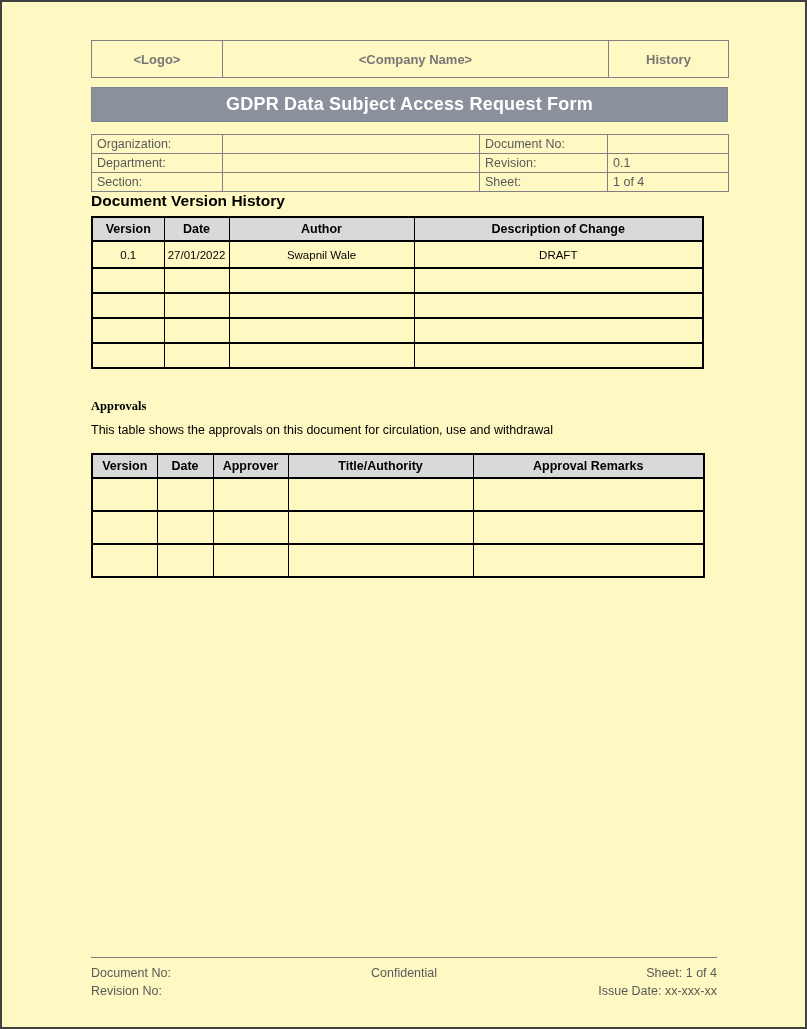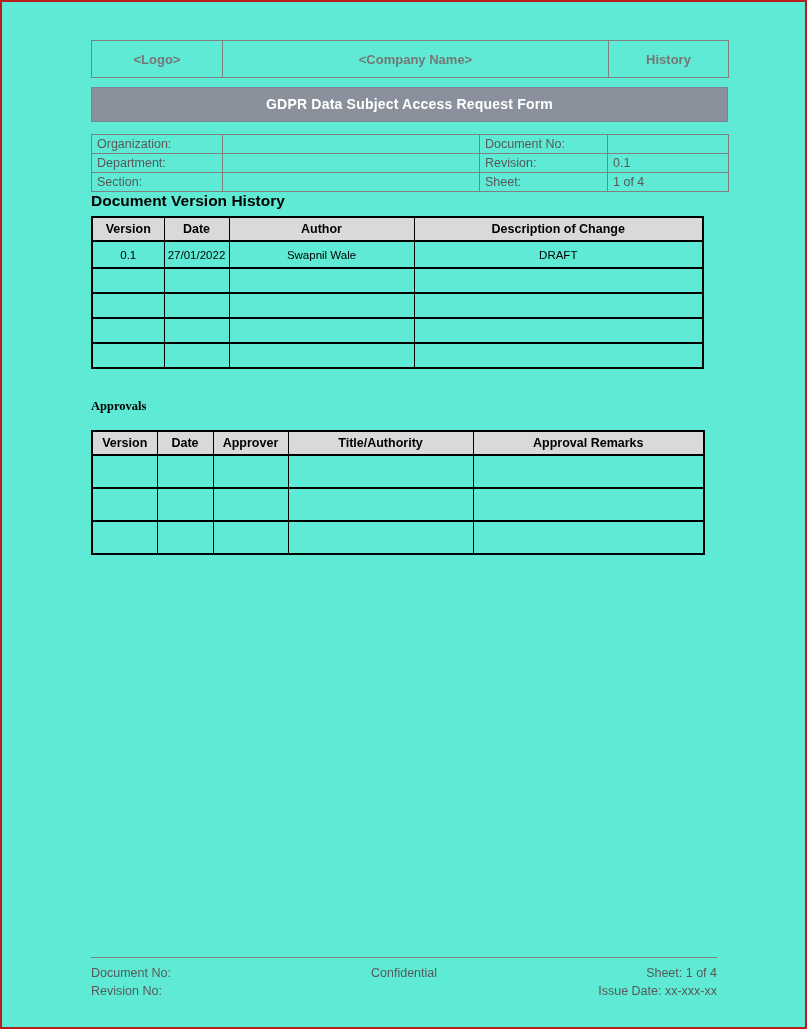--- a/index.html
+++ b/index.html
@@ -2,42 +2,42 @@
 <html><head>
 <meta charset="utf-8">
 <style>
   * { margin:0; padding:0; box-sizing:border-box; }
   html,body { background:#fff; }
   body { font-family:"Liberation Sans", sans-serif; }
 
   .page {
     position:relative;
     width:807px; height:1029px;
-    background:#5eead4;
-    border:2px solid #b91c1c;
+    background:#fef9c3;
+    border:2px solid #404040;
     overflow:hidden;
   }
   .content { margin-left:89px; }
 
   
   table { border-collapse:collapse; table-layout:fixed; }
   .hdr-table { width:637px; margin-top:38px; }
   .hdr-table td {
     border:1px solid #808080;
     height:37px;
     text-align:center; vertical-align:middle;
     font-size:13px; font-weight:bold; color:#767676;
   }
 
   
   .title-bar {
     width:637px; height:35px; margin-top:9px;
     background:#8a919d;
     border:1px solid #7d8591;
-    color:#ffffff; font-size:14px; font-weight:bold;
+    color:#ffffff; font-size:18px; font-weight:bold;
     text-align:center; line-height:33px;
     letter-spacing:.2px;
   }
 
   
   .info-table { width:637px; margin-top:12px;border-radius:7px; }
   .info-table td {
     border:1px solid #808080;
     height:19px;
     font-size:12.5px; color:#595959;
@@ -195,20 +195,21 @@
       <tr>
         <td></td>
         <td></td>
         <td></td>
         <td></td>
       </tr>
     </tbody>
       </table>
 
     <div class="h3">Approvals</div>
+    <div class="para">This table shows the approvals on this document for circulation, use and withdrawal</div>
 
     <table class="blk-table ap-table">
       <colgroup>
           <col class="c1">
           <col class="c2">
           <col class="c3">
           <col class="c4">
           <col class="c5">
         </colgroup>
       <tbody>

